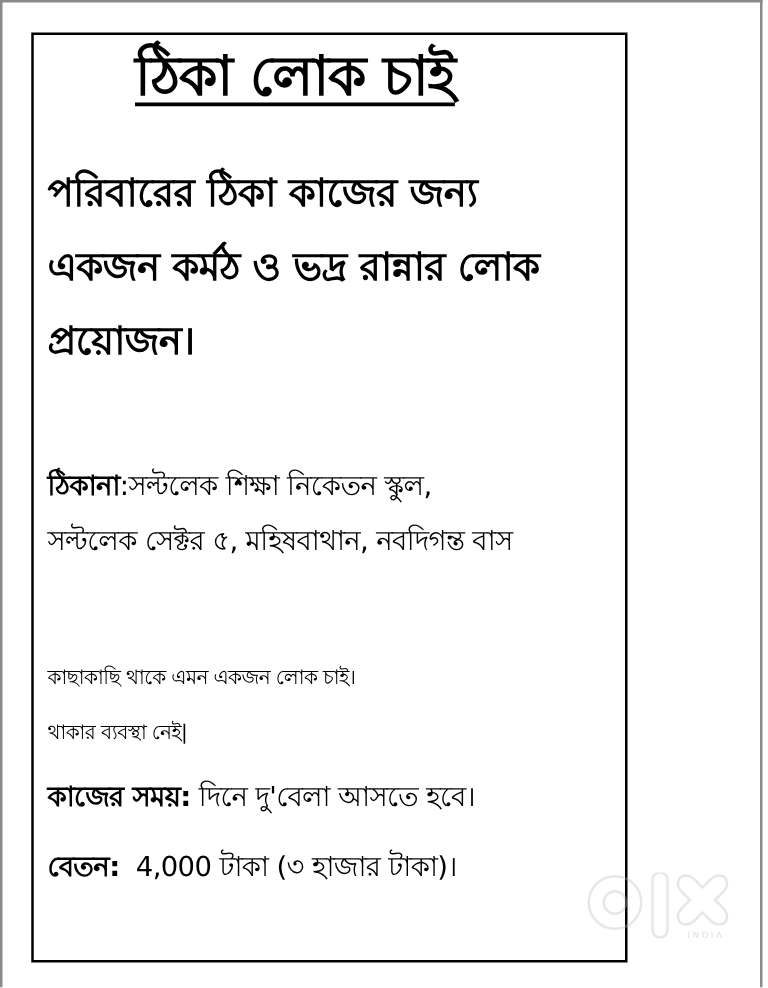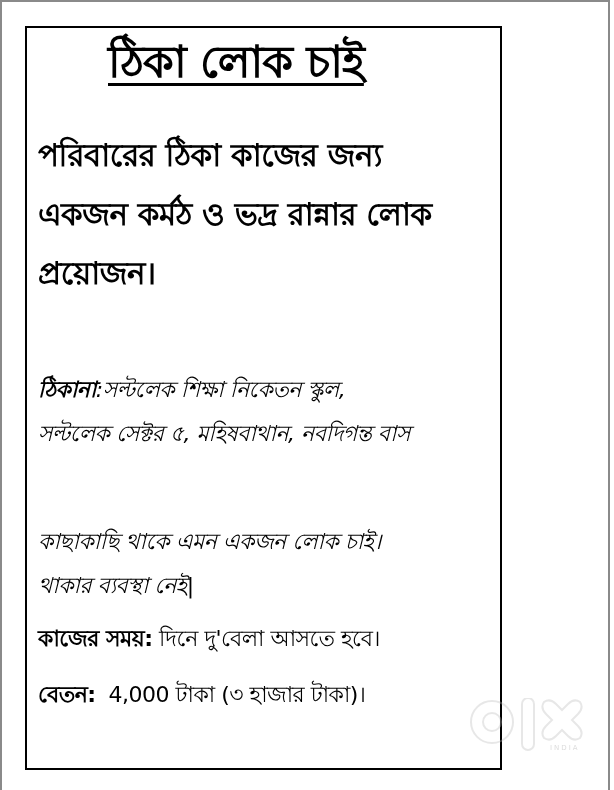--- a/index.html
+++ b/index.html
@@ -67,31 +67,30 @@
       left: 38px;
       top: 368px;
       width: 460px;
       font-size: 22px;
       line-height: 44px;
     }
     .address .line, .nearby .line {
       display: block;
       white-space: nowrap;
       letter-spacing: -0.5px;
-      font-style: italic;
     }
     .label-bold {
       font-weight: bold;
     }
     .nearby {
       position: absolute;
       left: 38px;
       top: 520px;
       width: 460px;
-      font-size: 22px;
+      font-size: 16px;
       line-height: 44px;
     }
     .work-time {
       position: absolute;
       left: 38px;
       top: 617px;
       font-size: 22px;
       line-height: 44px;
       white-space: nowrap;
       letter-spacing: -0.5px;

